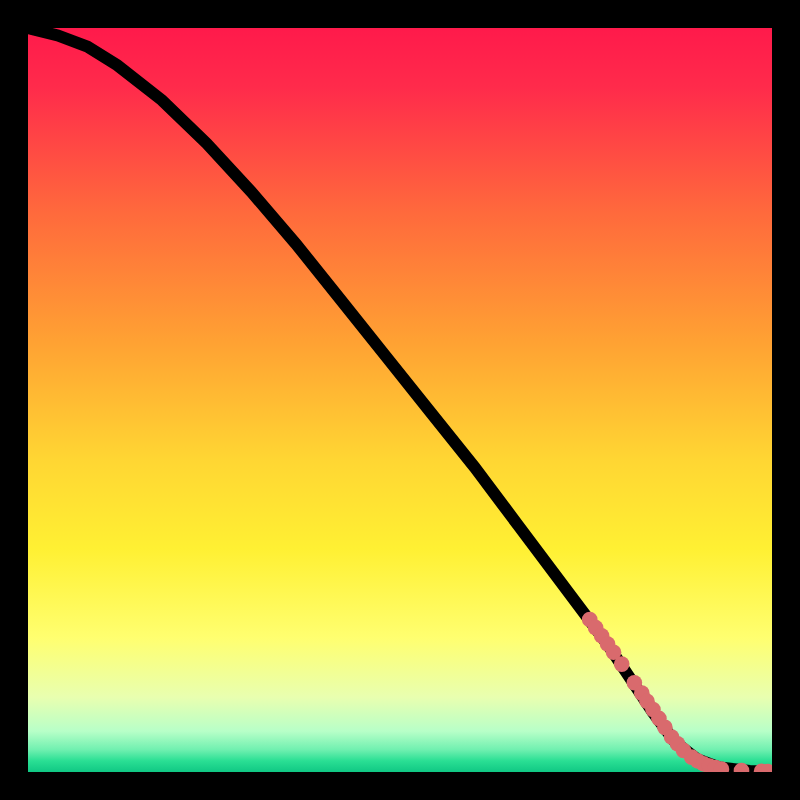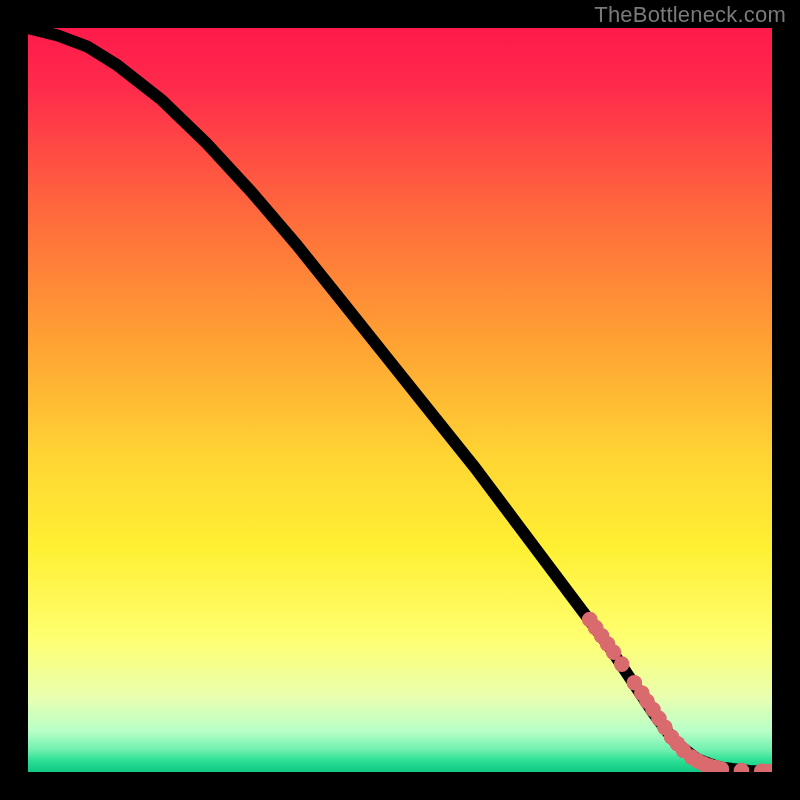--- a/index.html
+++ b/index.html
@@ -44,21 +44,20 @@
   }
   .marker {
     fill: #d96a6d;
     stroke: none;
   }
 </style>
 </head>
 <body>
 
 <div class="wrap">
-  <div class="attribution">TheBottleneck.com</div>
 
   <div class="plot-area">
     <svg class="chart" viewBox="0 0 100 100" preserveAspectRatio="none">
       <defs>
         <linearGradient id="bg-grad" x1="0" y1="0" x2="0" y2="1">
         <stop offset="0%" stop-color="#ff1a4b"></stop>
             <stop offset="8%" stop-color="#ff2b4b"></stop>
             <stop offset="25%" stop-color="#ff6a3c"></stop>
             <stop offset="42%" stop-color="#ffa133"></stop>
             <stop offset="57.99999999999999%" stop-color="#ffd633"></stop>

